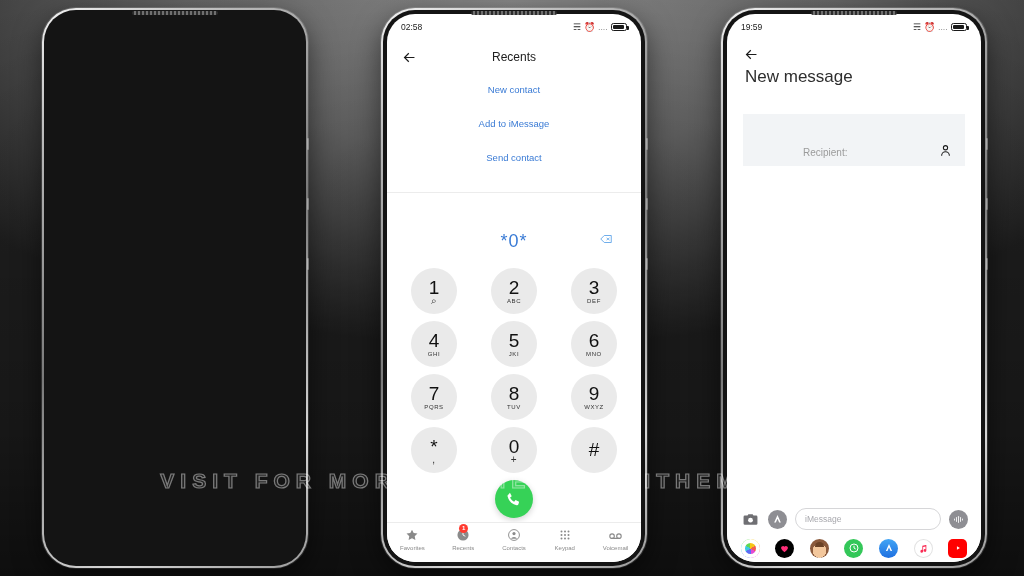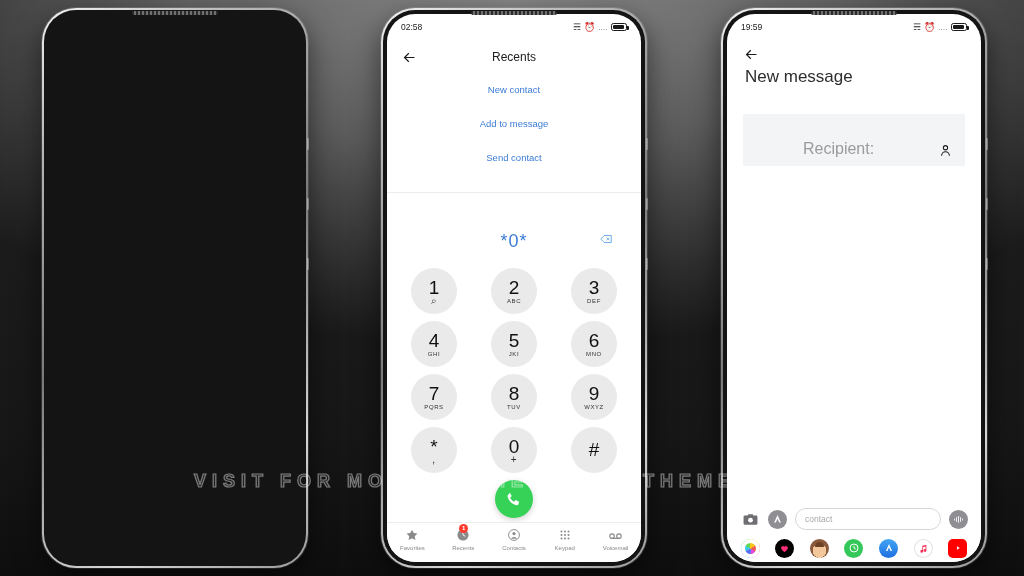--- a/index.html
+++ b/index.html
@@ -137,21 +137,21 @@
   
   #msg-screen{ background:#fff; color:#111; }
   #msg-screen .statusbar{ color:#1a1a1a; }
   #msg-back{ position:absolute; top:32px; left:16px; width:17px; height:17px; }
   #msg-title{ position:absolute; top:53px; left:18px; font-size:17px; color:#2e2e2e; }
   #msg-recipient-field{
     position:absolute; top:100px; left:16px; right:16px; height:52px;
     background:#f2f4f6; display:flex; align-items:flex-end; padding:0 12px 8px 12px;
     justify-content:space-between;
   }
-  #msg-recipient-placeholder{ font-size:16px; color:#9b9b9b;padding-left:48px; }
+  #msg-recipient-placeholder{ font-size:10px; color:#9b9b9b;padding-left:48px; }
   #msg-contact-icon{ width:15px; height:15px; }
   #msg-inputbar{
     position:absolute; bottom:28px; left:0; right:0; height:30px;
     display:flex; align-items:center; gap:8px; padding:0 13px;
   }
   .round-btn{
     width:19px; height:19px; border-radius:50%; background:#8e8e93;
     display:flex; align-items:center; justify-content:center; flex:none;
   }
   #msg-camera-btn{ background:transparent; width:20px; }
@@ -165,21 +165,21 @@
     display:flex; align-items:center; justify-content:space-around; padding:0 6px;
     background:#fff;
   }
   .app-ico{ width:19px; height:19px; border-radius:50%; flex:none;
             display:flex; align-items:center; justify-content:center; font-size:10px; }
 
   
   #watermark{
     position:absolute; left:0; right:4px; top:466px; height:30px;
     display:flex; align-items:center; justify-content:center;
-    font-size:18px; font-weight:bold; letter-spacing:6px;
+    font-size:21px; font-weight:bold; letter-spacing:6px;
     color:rgba(255,255,255,.06);
     -webkit-text-stroke:1.2px rgba(255,255,255,.42);
     pointer-events:none; z-index:30; white-space:nowrap;
   }
 </style>
 </head>
 <body>
 
 <div id="backdrop"></div>
 
@@ -217,21 +217,21 @@
       <span id="dial-back">
         <svg viewBox="0 0 24 24" fill="none" stroke="#1c1c1c" stroke-width="1.7">
             <path d="M19 12H5M11 6l-6 6 6 6"></path>
           </svg>
       </span>
       <span id="dial-title">Recents</span>
     </div>
 
     <div id="dial-actions">
       <div class="action-link">New contact</div>
-      <div class="action-link">Add to message</div>
+      <div class="action-link">Add to iMessage</div>
       <div class="action-link">Send contact</div>
     </div>
     <div id="dial-divider"></div>
 
     <div id="dial-number-row">
       <span id="dial-number">*0*</span>
       <span id="dial-backspace">
         <svg viewBox="0 0 24 24" width="14" height="14" fill="none" stroke="#5ba2e8" stroke-width="1.5">
           <path d="M21 6H9L3 12l6 6h12z"></path>
             <path d="M13 10l5 4M18 10l-5 4" stroke-width="1.3"></path>
@@ -404,21 +404,21 @@
             <path d="M9 4.5h6l1.2 2H20a1.8 1.8 0 011.8 1.8v9.4A1.8 1.8 0 0120 19.5H4A1.8 1.8 0 012.2 17.7V8.3A1.8 1.8 0 014 6.5h3.8z"></path>
             <circle cx="12" cy="13" r="3.4" fill="#fff"></circle>
           </svg>
       </span>
       <span class="round-btn">
         <svg viewBox="0 0 24 24" width="13" height="13" fill="#fff">
             <path d="M12 3.5l6.2 14h-3.1L12 10.4 8.9 17.5H5.8z"></path>
           </svg>
       </span>
       <span id="msg-text-input">
-        <span id="msg-input-placeholder">contact</span>
+        <span id="msg-input-placeholder">iMessage</span>
       </span>
       <span class="round-btn">
         <svg viewBox="0 0 24 24" width="13" height="13" fill="#fff">
             <rect x="4" y="10" width="1.6" height="4" rx=".8"></rect>
             <rect x="7.6" y="7.5" width="1.6" height="9" rx=".8"></rect>
             <rect x="11.2" y="5.5" width="1.6" height="13" rx=".8"></rect>
             <rect x="14.8" y="7.5" width="1.6" height="9" rx=".8"></rect>
             <rect x="18.4" y="10" width="1.6" height="4" rx=".8"></rect>
           </svg>
       </span>

